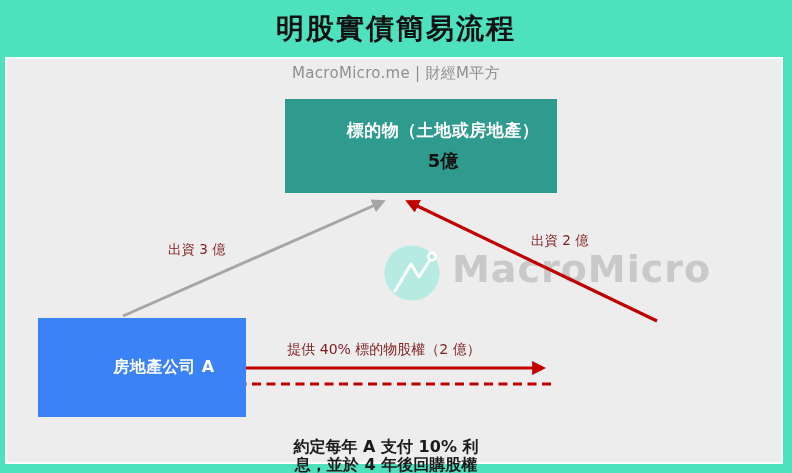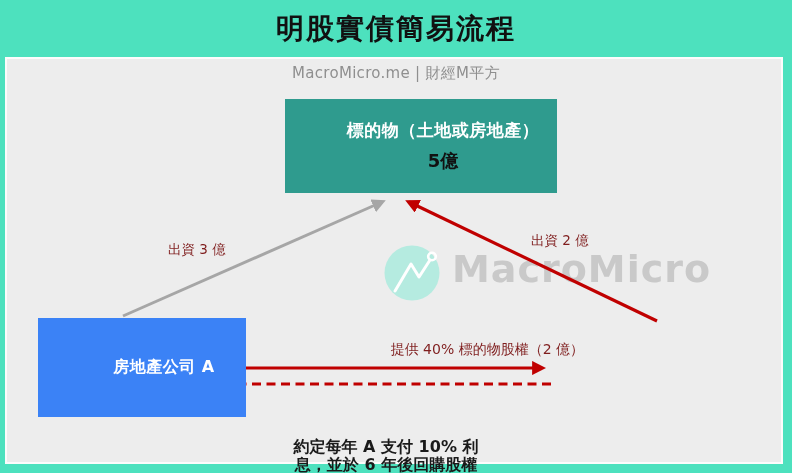--- a/index.html
+++ b/index.html
@@ -41,21 +41,21 @@
   }
   .node-investor{
     left:553px;top:320px;width:219px;height:98px;background:#9DC3E6;
     color:#fff;font-size:16px;letter-spacing:.5px;
   }
   .edge-label{
     position:absolute;font-weight:400;color:#7f1d1d;white-space:nowrap;
   }
   .lbl-left{left:168px;top:241px;font-size:13.5px;}
   .lbl-right{left:531px;top:232px;font-size:13.5px;}
-  .lbl-equity{left:204px;top:341px;width:380px;text-align:right;font-size:14px;}
+  .lbl-equity{left:194px;top:341px;width:380px;text-align:center;font-size:14px;}
   .lbl-note{
     position:absolute;left:226px;top:394px;width:320px;text-align:center;
     font-weight:700;color:#1a1a1a;font-size:16px;line-height:1.12;margin-top:44px;
   }
   .wm-text{
     position:absolute;left:452px;top:250px;font-size:38px;font-weight:700;
     color:#c9c9c9;letter-spacing:1px;line-height:1;
   }
   .arrows{position:absolute;left:0;top:0;pointer-events:none;}
 </style>
@@ -104,16 +104,16 @@
   <div class="node node-company">
     <div>房地產公司 A</div>
   </div>
 
 
   <div class="edge-label lbl-left">出資 3 億</div>
   <div class="edge-label lbl-right">出資 2 億</div>
   <div class="edge-label lbl-equity">提供 40% 標的物股權（2 億）</div>
   <div class="lbl-note">
     <div>約定每年 A 支付 10% 利</div>
-    <div>息，並於 6 年後回購股權</div>
+    <div>息，並於 4 年後回購股權</div>
   </div>
 
 </div>
 
 </body></html>

